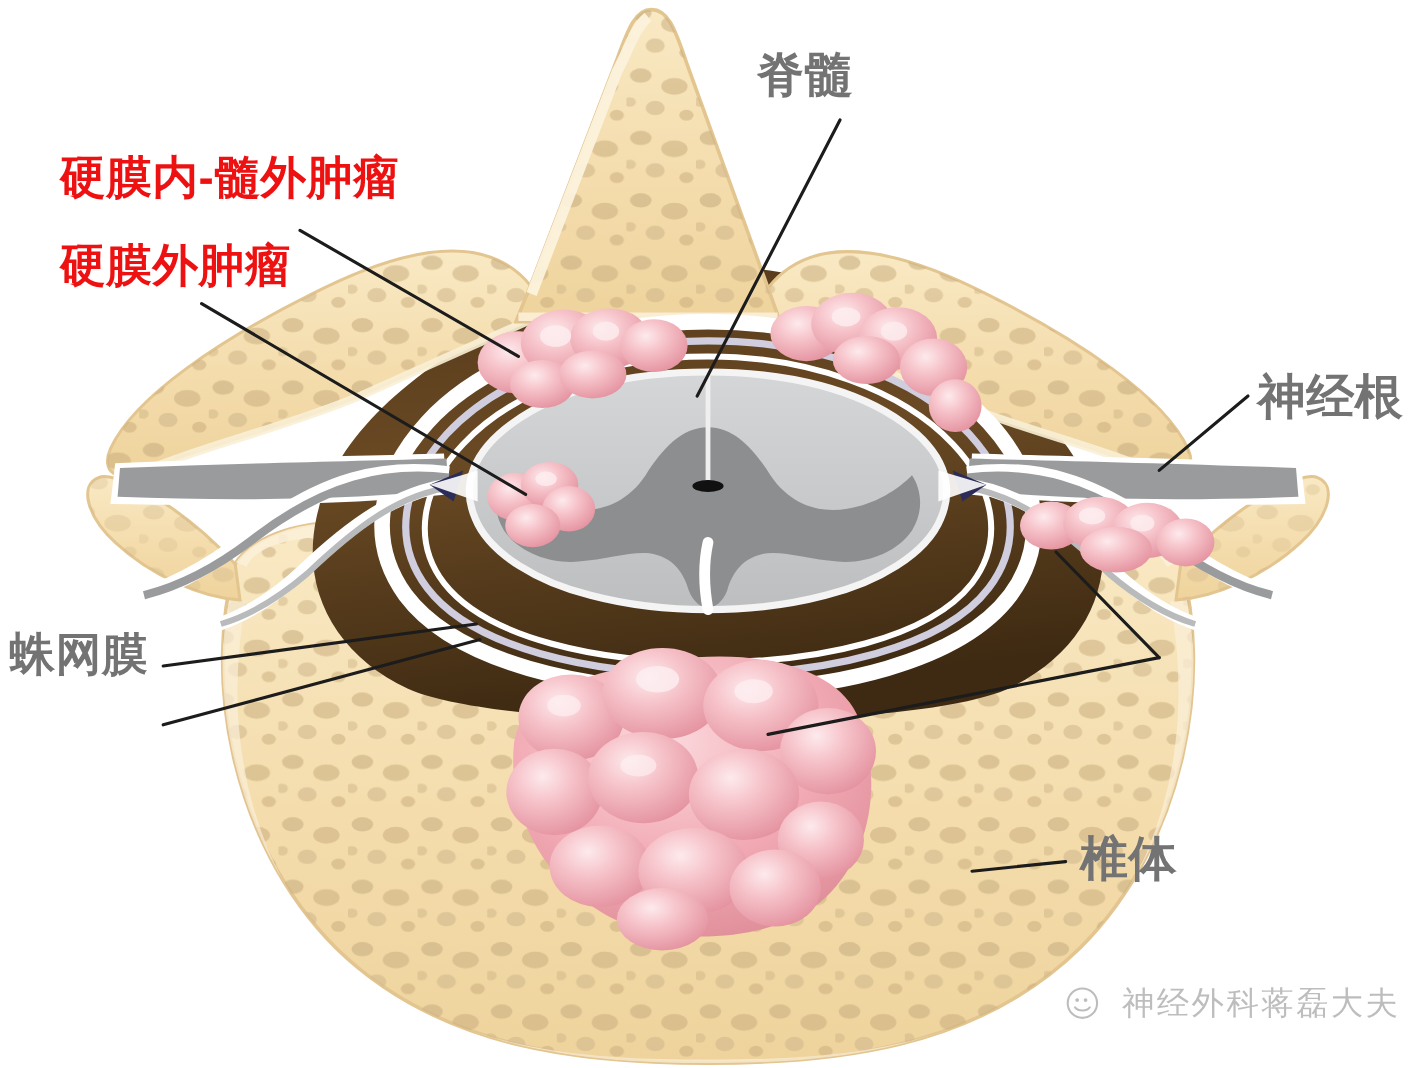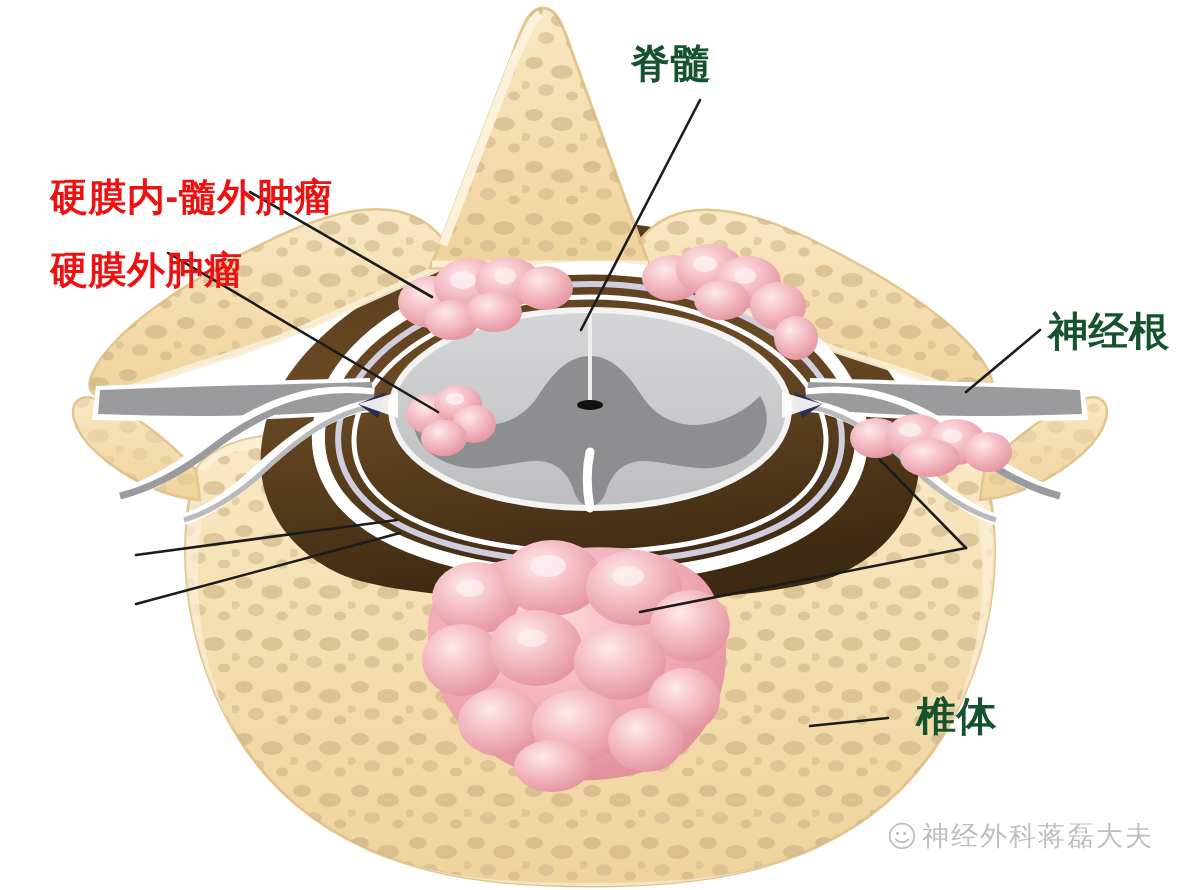--- a/index.html
+++ b/index.html
@@ -11,28 +11,28 @@
   #stage{position:absolute;inset:0;width:1180px;height:890px;}
   svg#figure{position:absolute;left:0;top:0;width:1180px;height:890px;display:block;}
 
   .lbl{
     position:absolute;
     font-weight:bold;
     white-space:nowrap;
     line-height:1.05;
     letter-spacing:0.5px;
   }
-  .lbl-black{color:#14532d;}
+  .lbl-black{color:#737373;}
   .lbl-red{color:#ee1111;}
   .lbl-40{font-size:40px;}
-  .lbl-38{font-size:38px;margin-top:48px;}
+  .lbl-38{font-size:38px;}
 
   #wm{
     position:absolute;left:888px;top:818px;
-    display:flex;align-items:center;gap:6px;
+    display:flex;align-items:center;gap:19px;
     opacity:.33;
   }
   #wm .wm-txt{
     font-size:27px;color:#3a3a3a;letter-spacing:2px;
     font-family:"DejaVu Sans",sans-serif;
   }
   #wm .wm-ico{width:28px;height:28px;}
 </style>
 </head>
 <body>
@@ -334,24 +334,25 @@
   </svg>
 
   <div class="lbl lbl-black lbl-40" style="left:630px;top:42px;">脊髓</div>
 
   <div class="lbl lbl-red lbl-38" style="left:50px;top:130px;">硬膜内-髓外肿瘤</div>
 
   <div class="lbl lbl-red lbl-38" style="left:50px;top:203px;">硬膜外肿瘤</div>
 
   <div class="lbl lbl-black lbl-40" style="left:1048px;top:310px;">神经根</div>
 
-
-
-
-  <div class="lbl lbl-black lbl-40" style="left:900px;top:695px;margin-left:16px;">椎体</div>
+  <div class="lbl lbl-black lbl-38" style="left:8px;top:527px;">蛛网膜</div>
+
+
+
+  <div class="lbl lbl-black lbl-40" style="left:900px;top:695px;">椎体</div>
 
   <div id="wm">
     <svg class="wm-ico" viewBox="0 0 32 32">
       <circle cx="16" cy="16" r="14" fill="none" stroke="#3a3a3a" stroke-width="2"></circle>
       <circle cx="11" cy="13" r="1.8" fill="#3a3a3a"></circle>
       <circle cx="19" cy="13" r="1.8" fill="#3a3a3a"></circle>
       <path d="M9 20 C 12 24 20 24 23 20" fill="none" stroke="#3a3a3a" stroke-width="2" stroke-linecap="round"></path>
     </svg>
     <span class="wm-txt">神经外科蒋磊大夫</span>
   </div>

